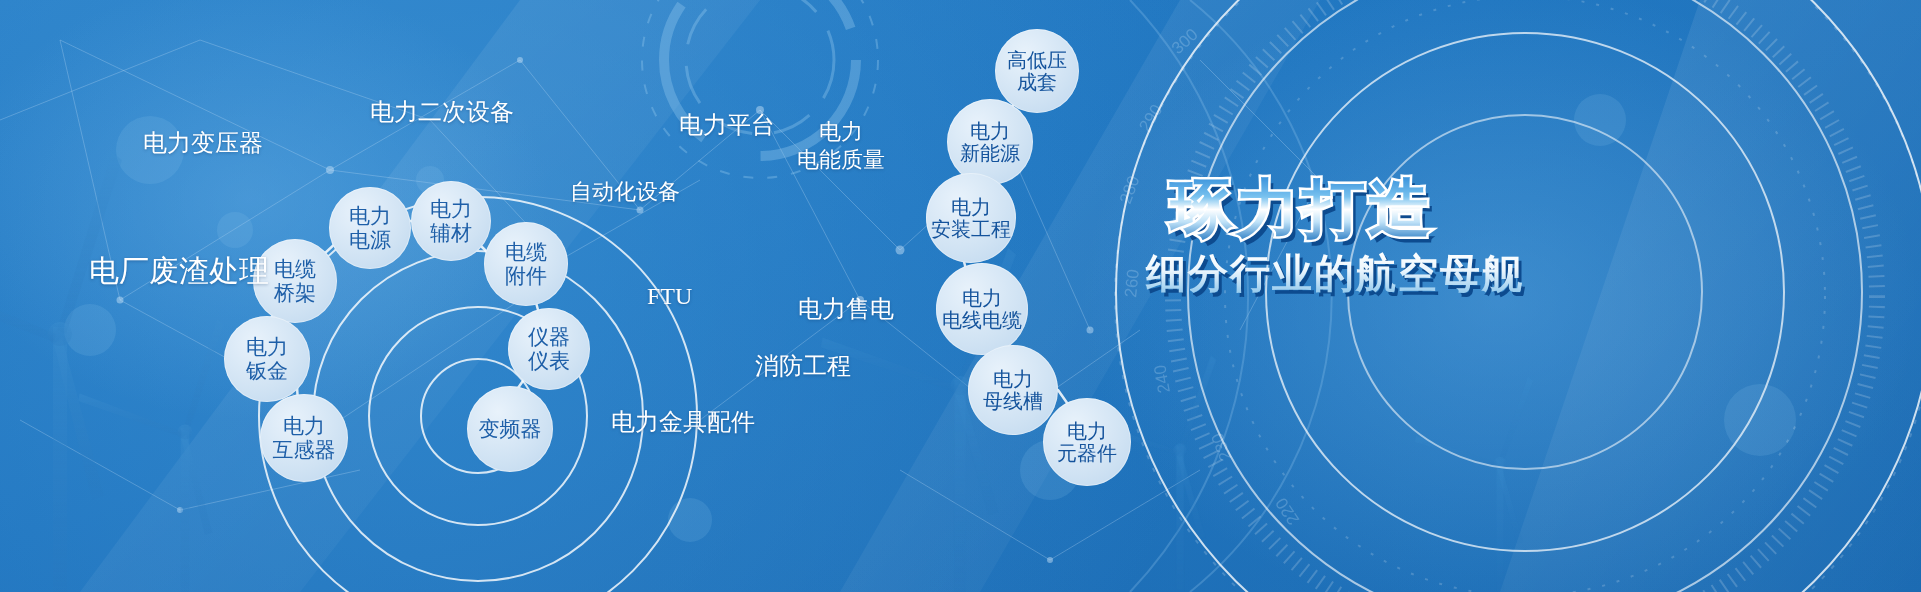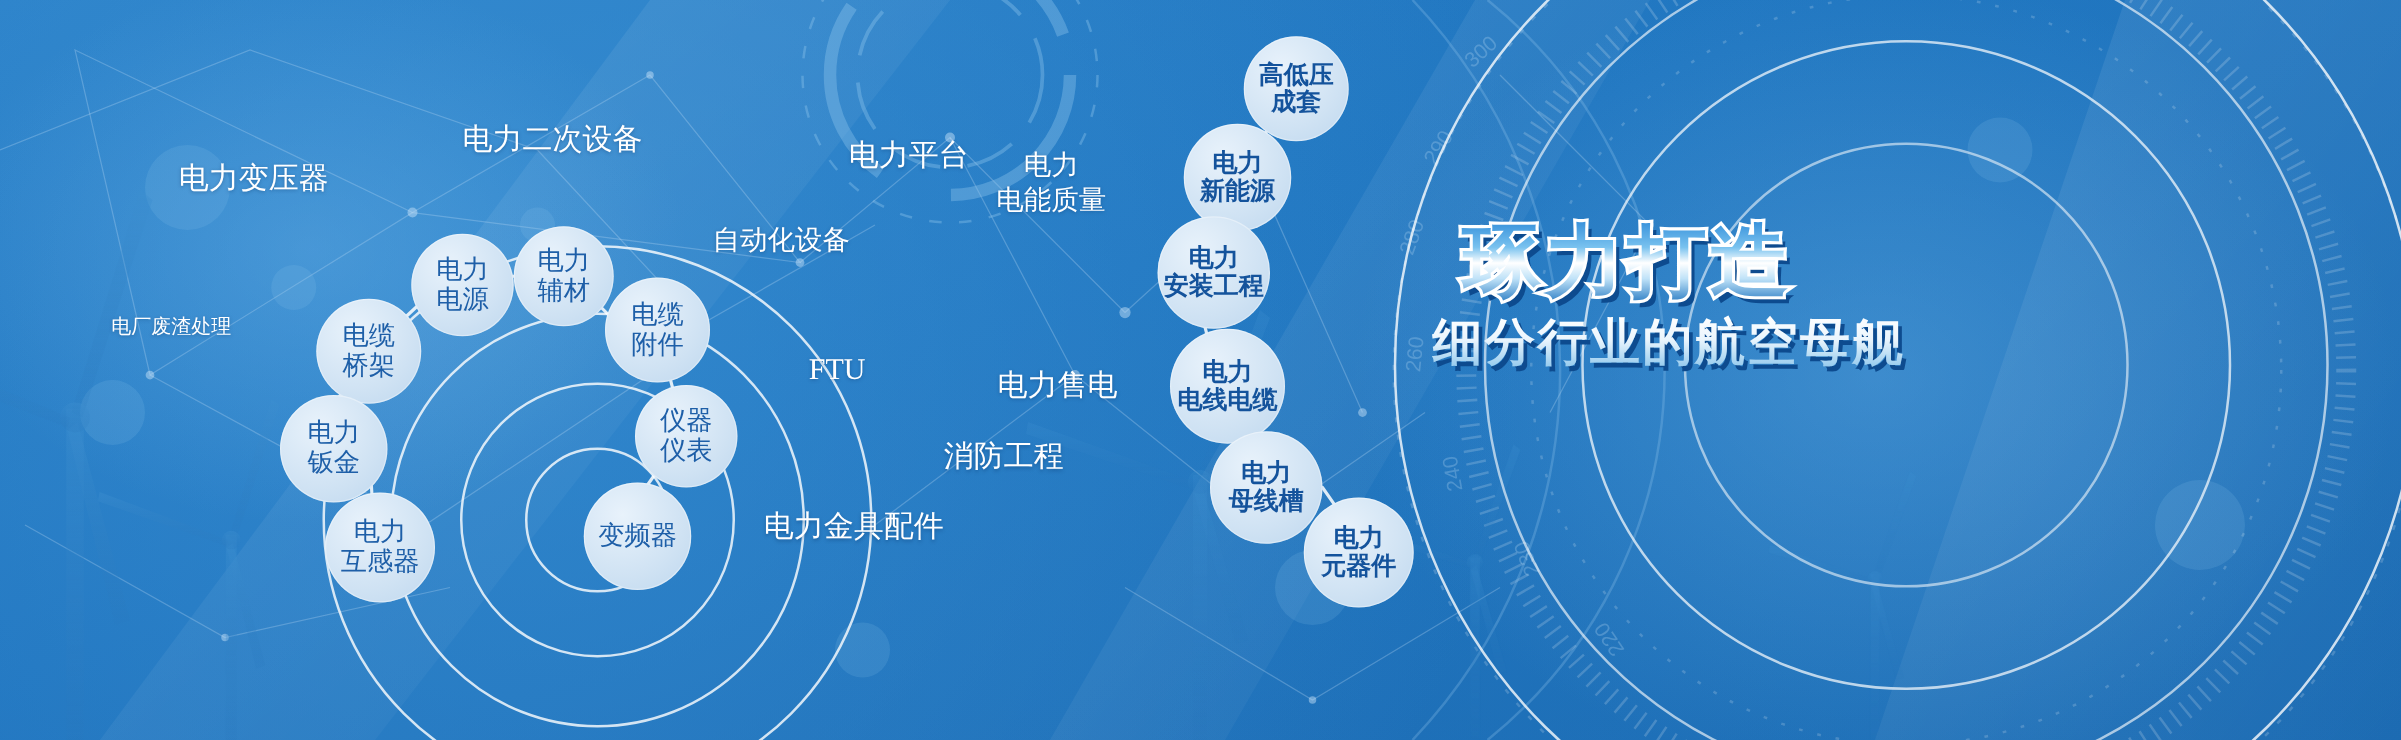--- a/index.html
+++ b/index.html
@@ -32,21 +32,21 @@
   
   .bubble{
     position:absolute;border-radius:50%;
     display:flex;flex-direction:column;align-items:center;justify-content:center;
     text-align:center;line-height:1.12;
     background:radial-gradient(circle at 36% 30%, #e8f2fb 0%, #cfe2f3 62%, #bed7ee 100%);
     box-shadow:0 0 0 1px rgba(255,255,255,.35) inset;
   }
   .bubble span{display:block;white-space:nowrap;}
   .bubble.left{color:#1e5fa8;font-weight:400;}
-  .bubble.right{color:#14539c;font-weight:700;}
+  .bubble.right{color:#14539c;font-weight:400;}
 
   
   .label{
     position:absolute;color:#ffffff;white-space:nowrap;
     text-align:center;line-height:1.25;font-weight:400;
     text-shadow:0 1px 3px rgba(0,40,90,.35);
   }
   .label span{display:block;}
 
   
@@ -285,21 +285,21 @@
         <span>母线槽</span>
       </div>
       <div class="bubble right" style="left: 1043px; top: 398px; width: 88px; height: 88px; font-size: 20px;">
         <span>电力</span>
         <span>元器件</span>
       </div>
     </div>
   <div id="label-host">
       <div class="label" style="left: 143px; top: 128px; font-size: 24px;">电力变压器</div>
       <div class="label" style="left: 370px; top: 97px; font-size: 24px;">电力二次设备</div>
-      <div class="label" style="left: 89px; top: 252px; font-size: 16px;">电厂废渣处理</div>
+      <div class="label" style="left: 89px; top: 252px; font-size: 30px;">电厂废渣处理</div>
       <div class="label" style="left: 570px; top: 178px; font-size: 22px; text-align: center;">自动化设备</div>
       <div class="label" style="left: 679px; top: 110px; font-size: 24px;">电力平台</div>
       <div class="label" style="left: 647px; top: 281px; font-size: 24px; font-family: Liberation Serif, serif;">FTU</div>
       <div class="label" style="left: 611px; top: 407px; font-size: 24px;">电力金具配件</div>
       <div class="label" style="left: 755px; top: 351px; font-size: 24px;">消防工程</div>
       <div class="label" style="left: 798px; top: 262px; font-size: 24px; margin-top: 32px;">电力售电</div>
       <div class="label" style="left: 797px; top: 118px; font-size: 22px;">
         <span>电力</span>
         <span>电能质量</span>
       </div>

